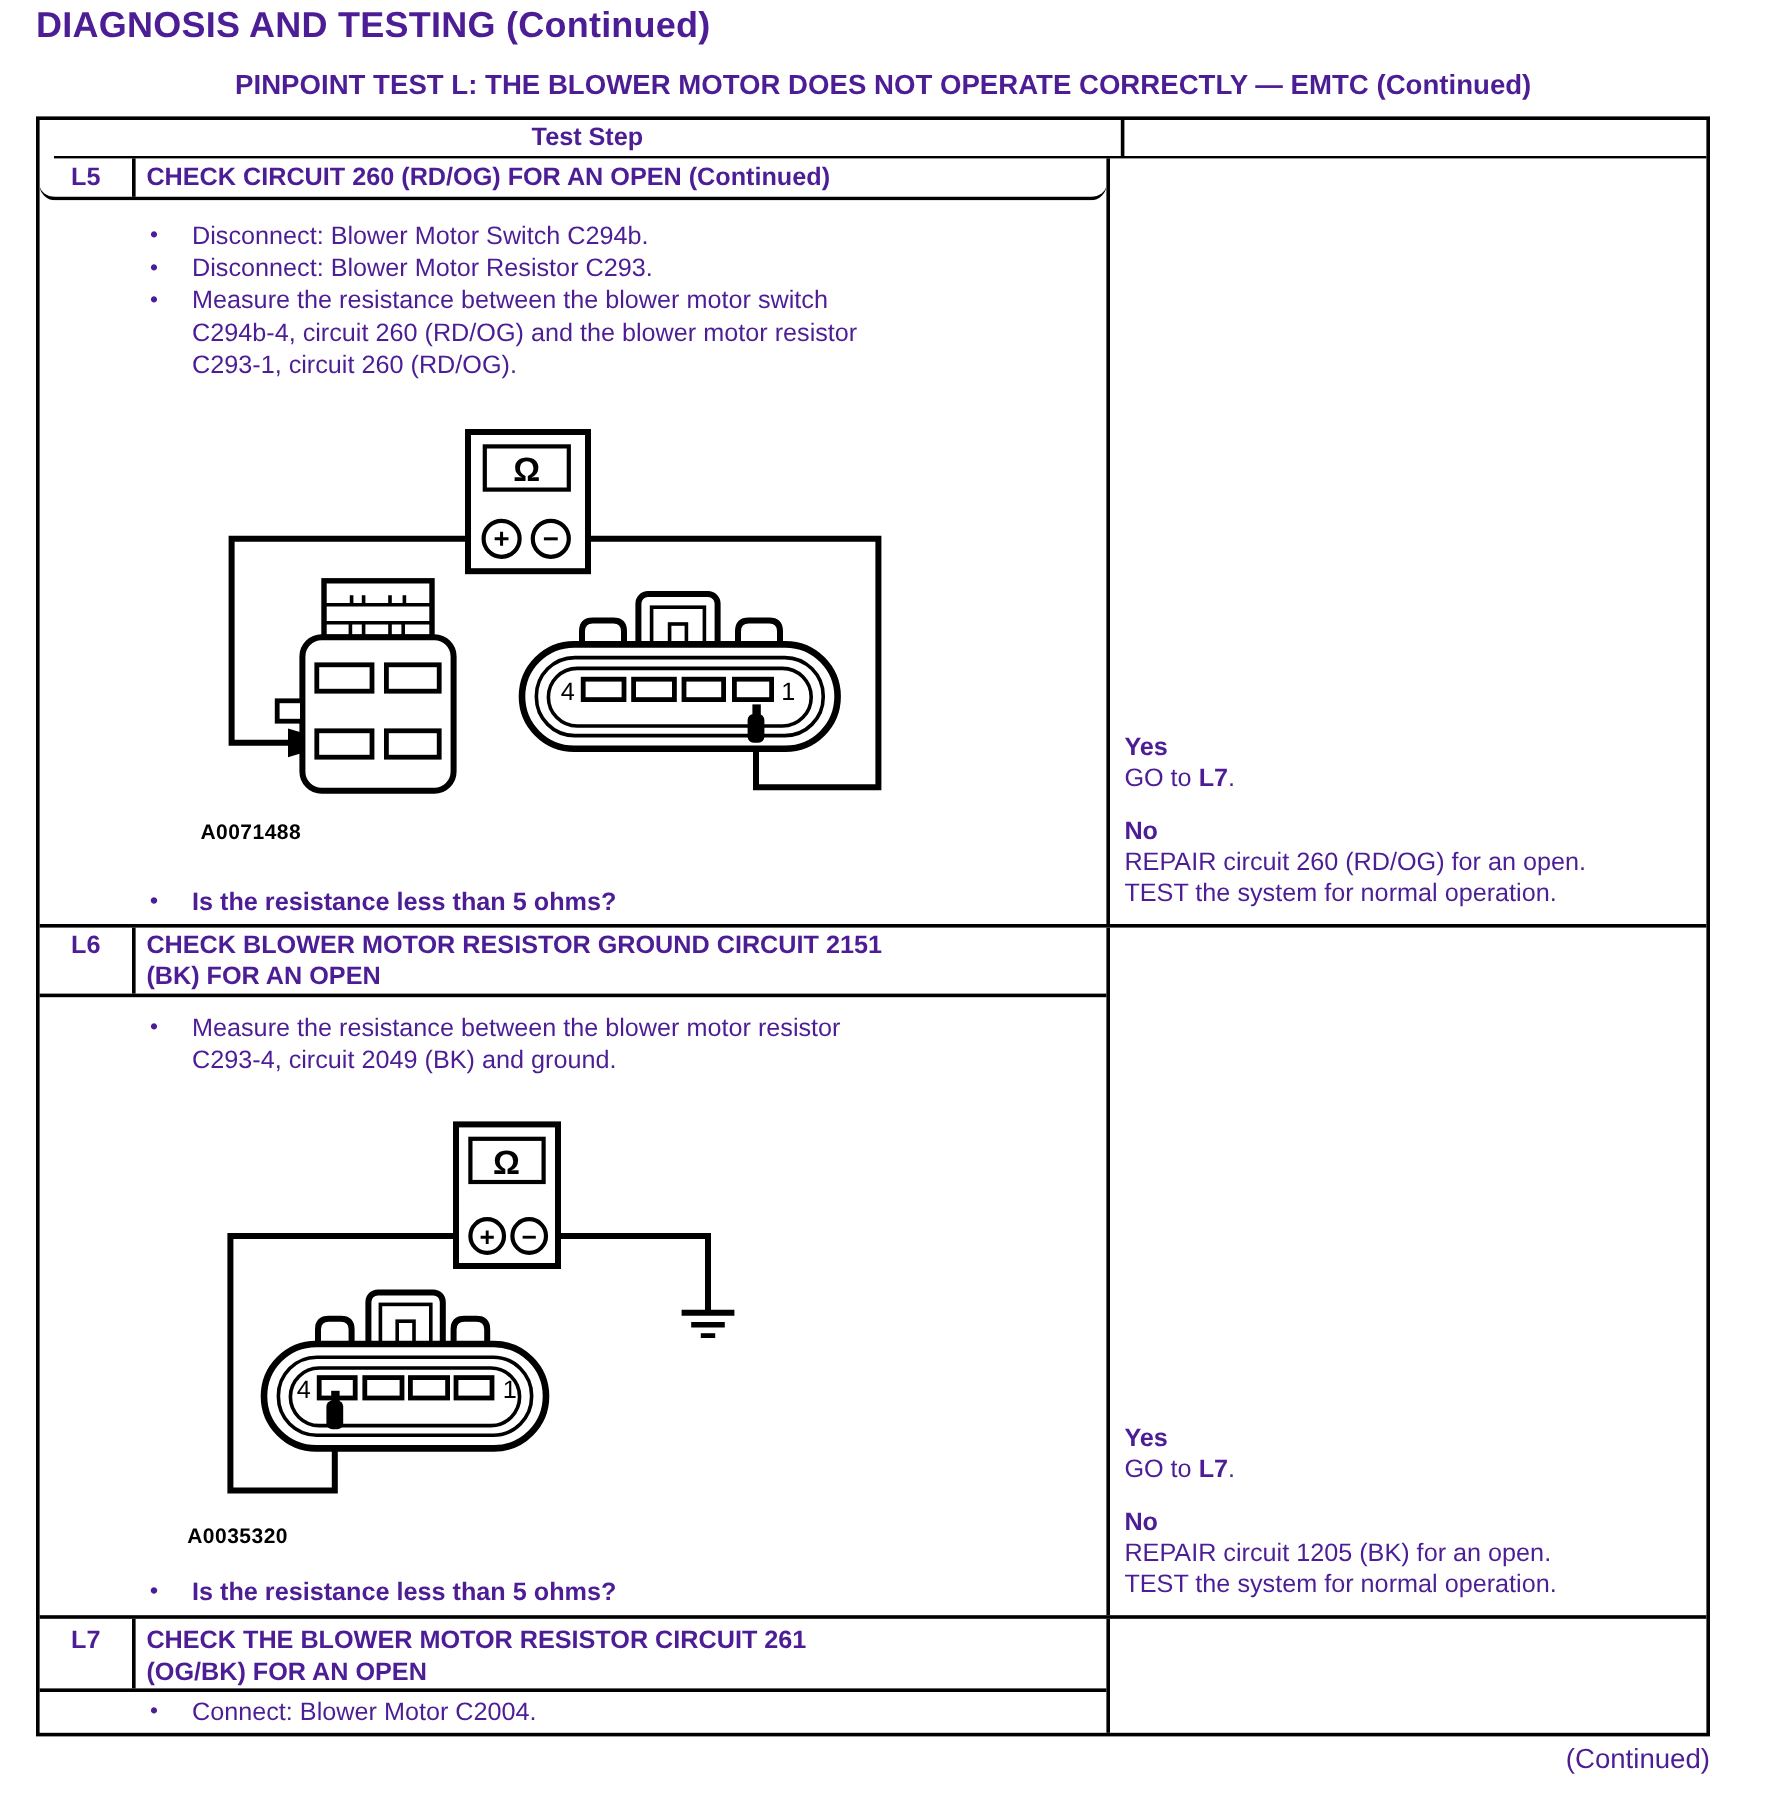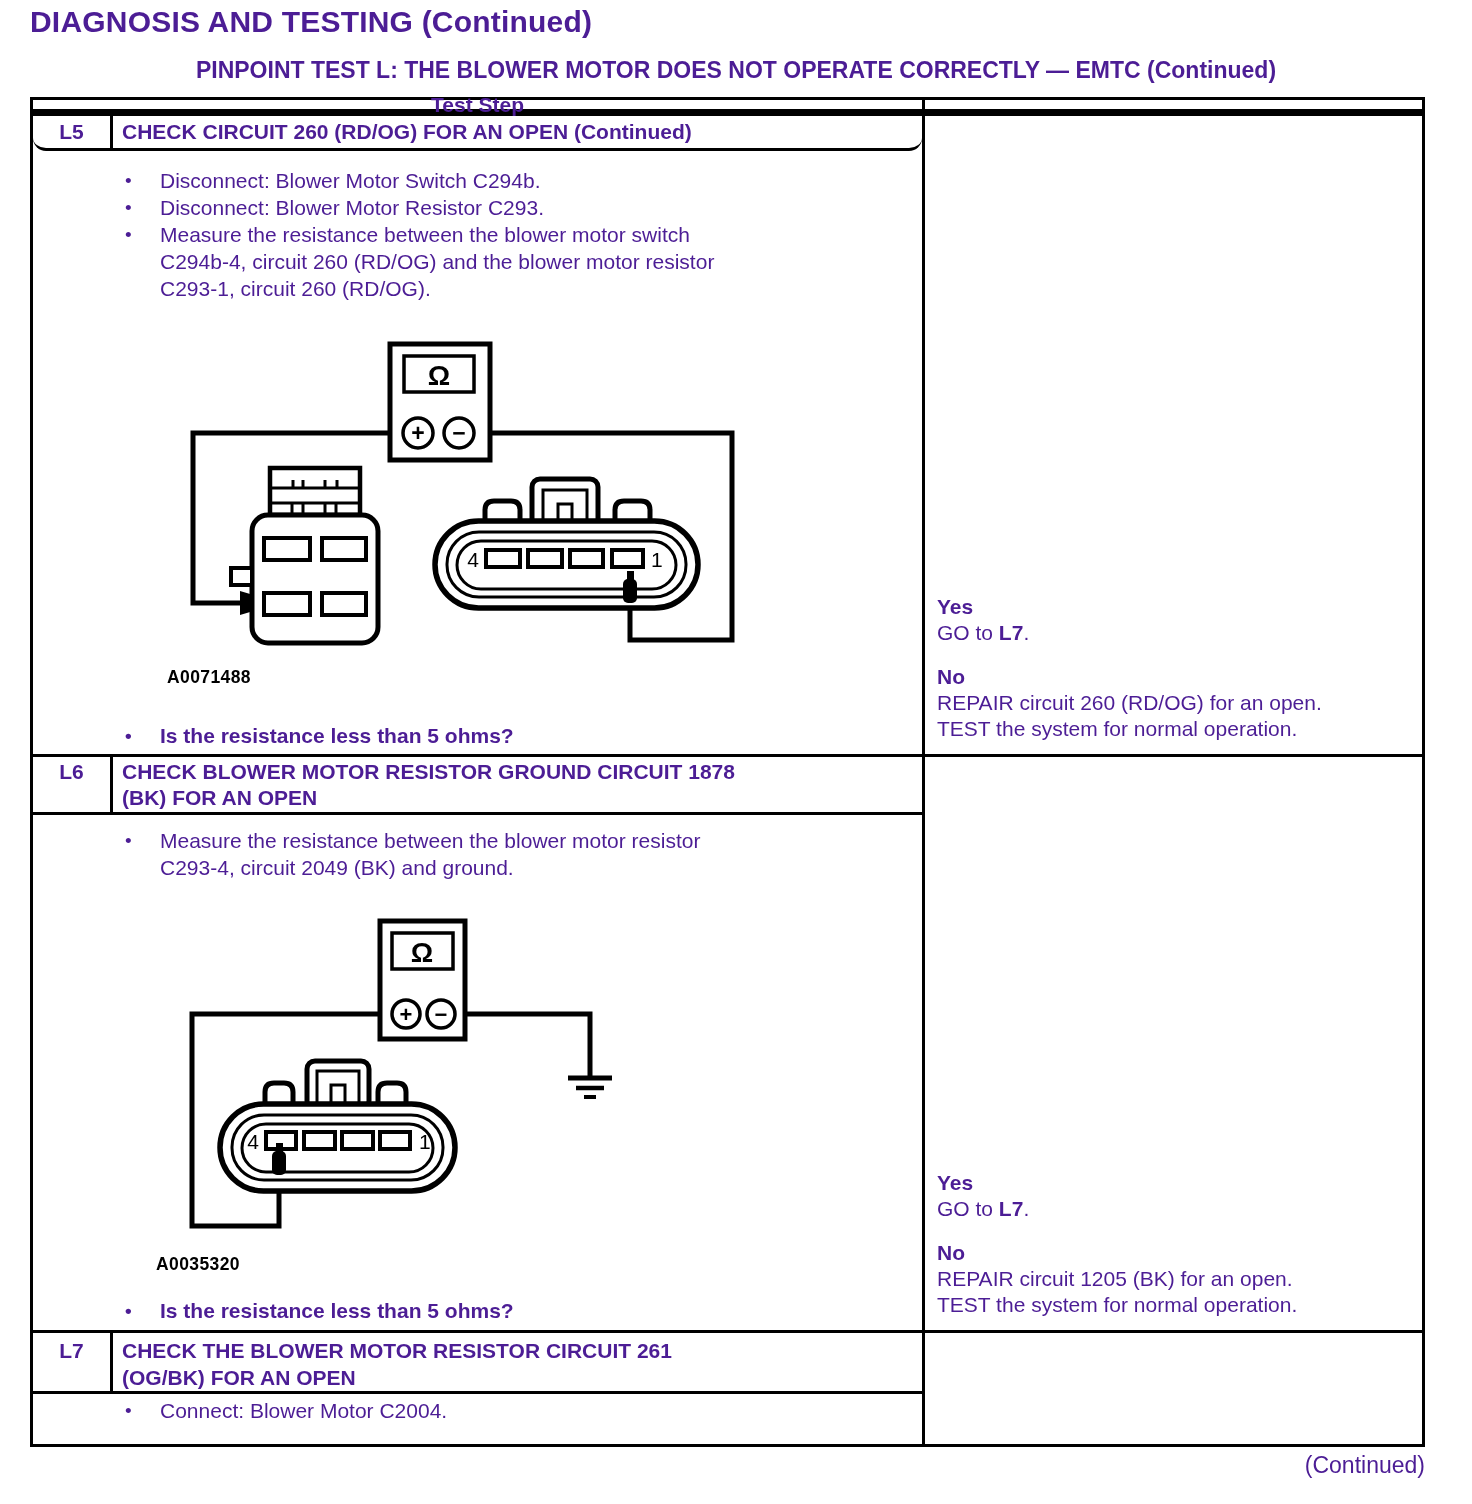--- a/index.html
+++ b/index.html
@@ -7,21 +7,21 @@
   .page {
     position:relative; width:1472px; height:1504px; background:#fff; color:#4c1d95;
     font-family:"Liberation Sans", sans-serif; overflow:hidden;
   }
   .doc-title { position:absolute; left:30px; top:5px; font-size:30px; font-weight:bold; letter-spacing:.2px; }
   .doc-subtitle { position:absolute; left:0; top:57px; width:100%; text-align:center; font-size:23px; font-weight:bold; }
   .ptable {
     position:absolute; left:30px; top:97px; width:1395px; height:1350px;
     border:3px solid #000; display:flex; flex-direction:column;
   }
-  .thead { display:flex; height:16px; border-bottom:7px solid #000000; font-size:21px; font-weight:bold; flex:none; }
+  .thead { display:flex; height:32px; border-bottom:2px solid #000000; font-size:21px; font-weight:bold; flex:none;margin-left:12px; }
   .th { display:flex; align-items:center; justify-content:center; }
   .th-left { width:892px; border-right:3px solid #000; }
   .th-right { flex:1; }
   .trow { display:flex; border-bottom:3px solid #000; flex:none; }
   .trow.last { border-bottom:none; flex:1; }
   .cell-left { width:892px; border-right:3px solid #000; display:flex; flex-direction:column; }
   .cell-right { flex:1; display:flex; flex-direction:column; justify-content:flex-end;
                 padding:0 12px 12px 12px; font-size:21px; line-height:26px; }
   .row-head { display:flex; border-bottom:3px solid #000; font-size:21px; font-weight:bold; flex:none; }
   .row-id-cell { width:80px; border-right:3px solid #000; text-align:center; }
@@ -151,21 +151,21 @@
         <div>REPAIR circuit 260 (RD/OG) for an open.</div>
         <div>TEST the system for normal operation.</div>
       </div>
     </div>
 
     <div class="trow" style="height:576px">
       <div class="cell-left">
         <div class="row-head rh-l6">
           <div class="row-id-cell">L6</div>
           <div class="row-title">
-            <div>CHECK BLOWER MOTOR RESISTOR GROUND CIRCUIT 1878</div>
+            <div>CHECK BLOWER MOTOR RESISTOR GROUND CIRCUIT 2151</div>
             <div>(BK) FOR AN OPEN</div>
           </div>
         </div>
         <div class="row-body">
           <div class="bullets mt12">
             <div class="bullet">
               <span class="bullet-marker">•</span>
               <span>
                 <div>Measure the resistance between the blower motor resistor</div>
                 <div>C293-4, circuit 2049 (BK) and ground.</div>

